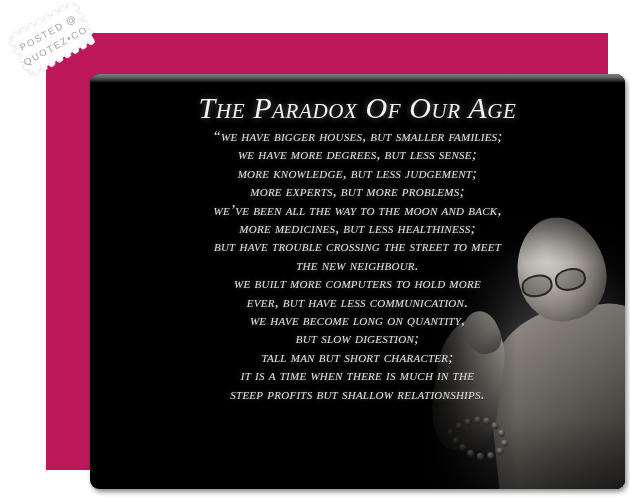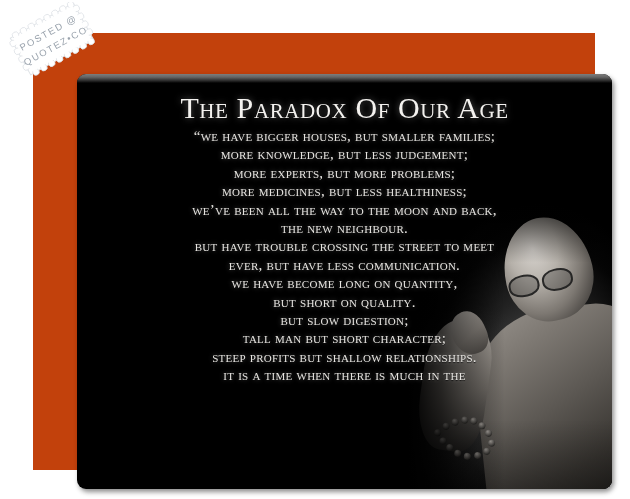--- a/index.html
+++ b/index.html
@@ -11,26 +11,27 @@
     width: 630px;
     height: 499px;
     position: relative;
     overflow: hidden;
     font-family: "Liberation Serif", "DejaVu Serif", serif;
   }
 
   
   #poster-frame {
     position: absolute;
-    left: 33px;
+    left: 46px;
     top: 33px;
     width: 562px;
     height: 437px;
-    background: #c2410c;
+    background: #be185d;
     box-sizing: border-box;
+    font-style: italic;
   }
 
   
   #poster-panel {
     position: absolute;
     left: 44px;
     top: 41px;
     width: 535px;
     height: 415px;
     background: #000000;
@@ -244,33 +245,34 @@
       </div>
       <div class="ph-vignette"></div>
     </div>
 
     <div id="poster-content">
 
       <div id="poster-title">The Paradox Of Our Age</div>
 
       <div id="poster-quote">
         <span class="qline">“We have bigger houses, but smaller families;</span>
+        <span class="qline">We have more degrees, but less sense;</span>
         <span class="qline">More knowledge, but less judgement;</span>
         <span class="qline">More experts, but more problems;</span>
+        <span class="qline">We’ve been all the way to the moon and back,</span>
         <span class="qline">More medicines, but less healthiness;</span>
-        <span class="qline">We’ve been all the way to the moon and back,</span>
+        <span class="qline">but have trouble crossing the street to meet</span>
         <span class="qline">the new neighbour.</span>
-        <span class="qline">but have trouble crossing the street to meet</span>
+        <span class="qline">We built more computers to hold more</span>
         <span class="qline">ever, but have less communication.</span>
         <span class="qline">We have become long on quantity,</span>
-        <span class="qline">but short on quality.</span>
         <span class="qline">but slow digestion;</span>
         <span class="qline">Tall man but short character;</span>
+        <span class="qline">It is a time when there is much in the</span>
         <span class="qline">Steep profits but shallow relationships.</span>
-        <span class="qline">It is a time when there is much in the</span>
       </div>
 
     </div>
   </div>
 </div>
 
 <div id="watermark-stamp">
   <svg width="96" height="74" viewBox="0 0 96 74" xmlns="http://www.w3.org/2000/svg">
     <g transform="rotate(-29 48 37)">
       <path d="M12,16 h72 v42 h-72 z" fill="#ffffff" stroke="#dfe3e7" stroke-width="1"></path>

